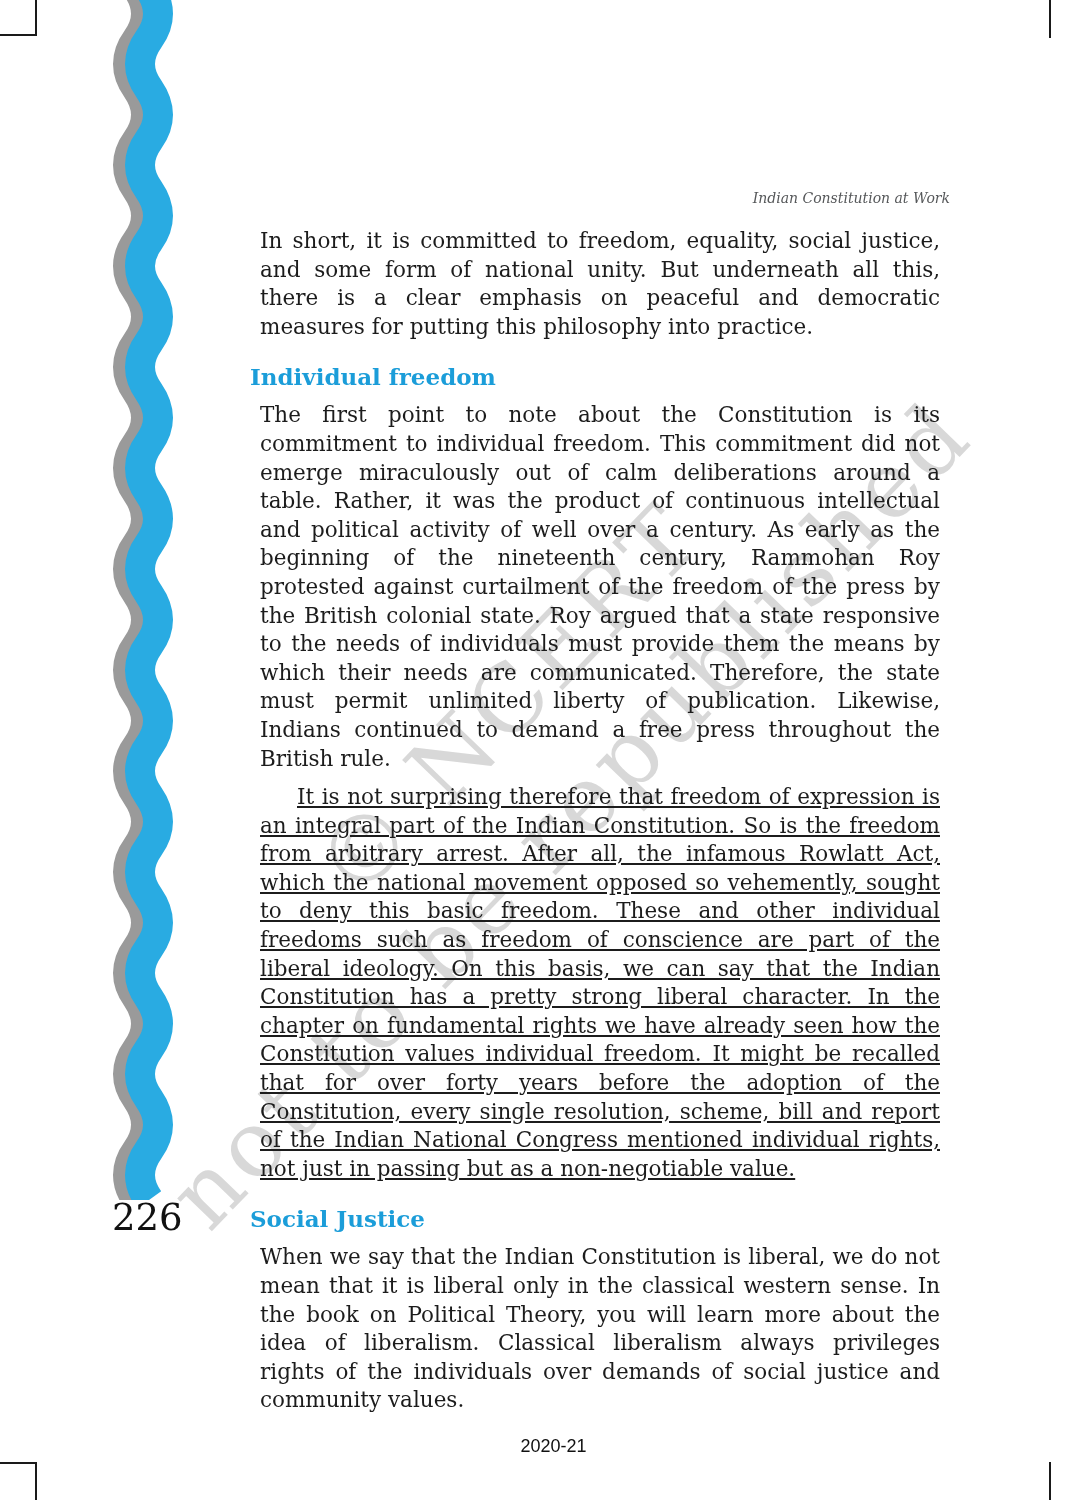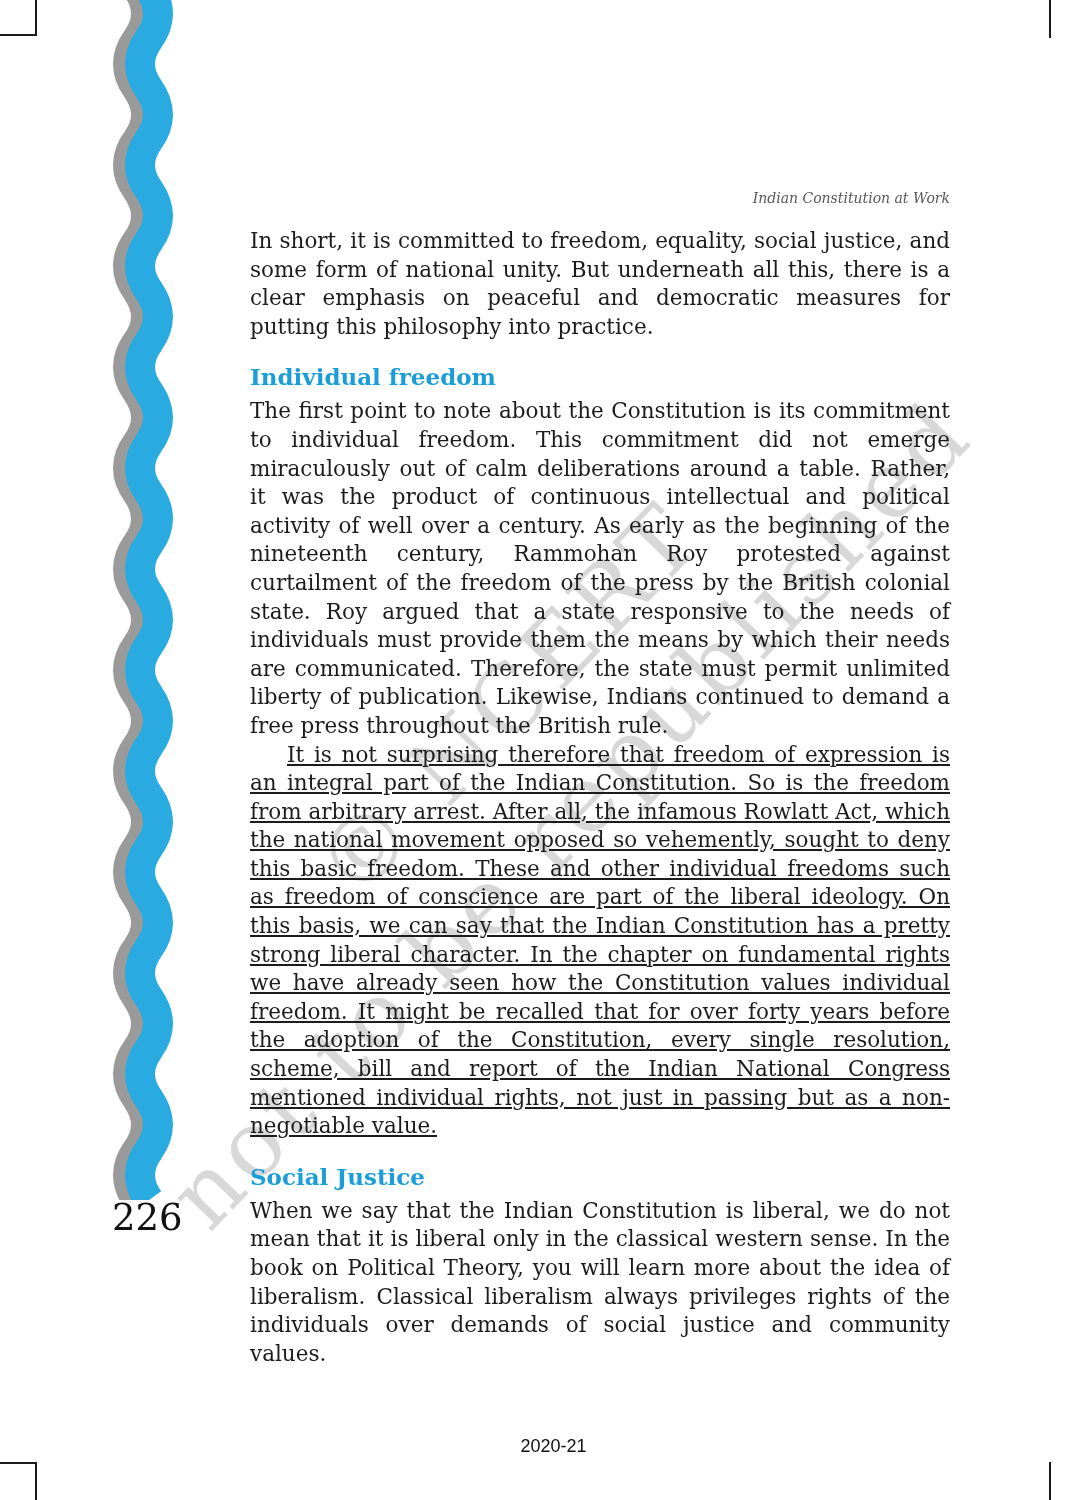--- a/index.html
+++ b/index.html
@@ -61,21 +61,21 @@
     text-align: justify;
   }
   .running-header {
     text-align: right;
     font-style: italic;
     font-size: 14px;
     color: #56585a;
     margin-bottom: 17px;
     line-height: 24px;
   }
-  .content p { margin: 0; }
+  .content p { margin: 10px; }
   .sec-heading {
     margin: 22px 0 6px 0;
     font-size: 23px;
     font-weight: bold;
     color: var(--heading-blue);
     line-height: 28px;
     text-align: left;
   }
   .indent { text-indent: 37px; text-decoration: underline; }
 

